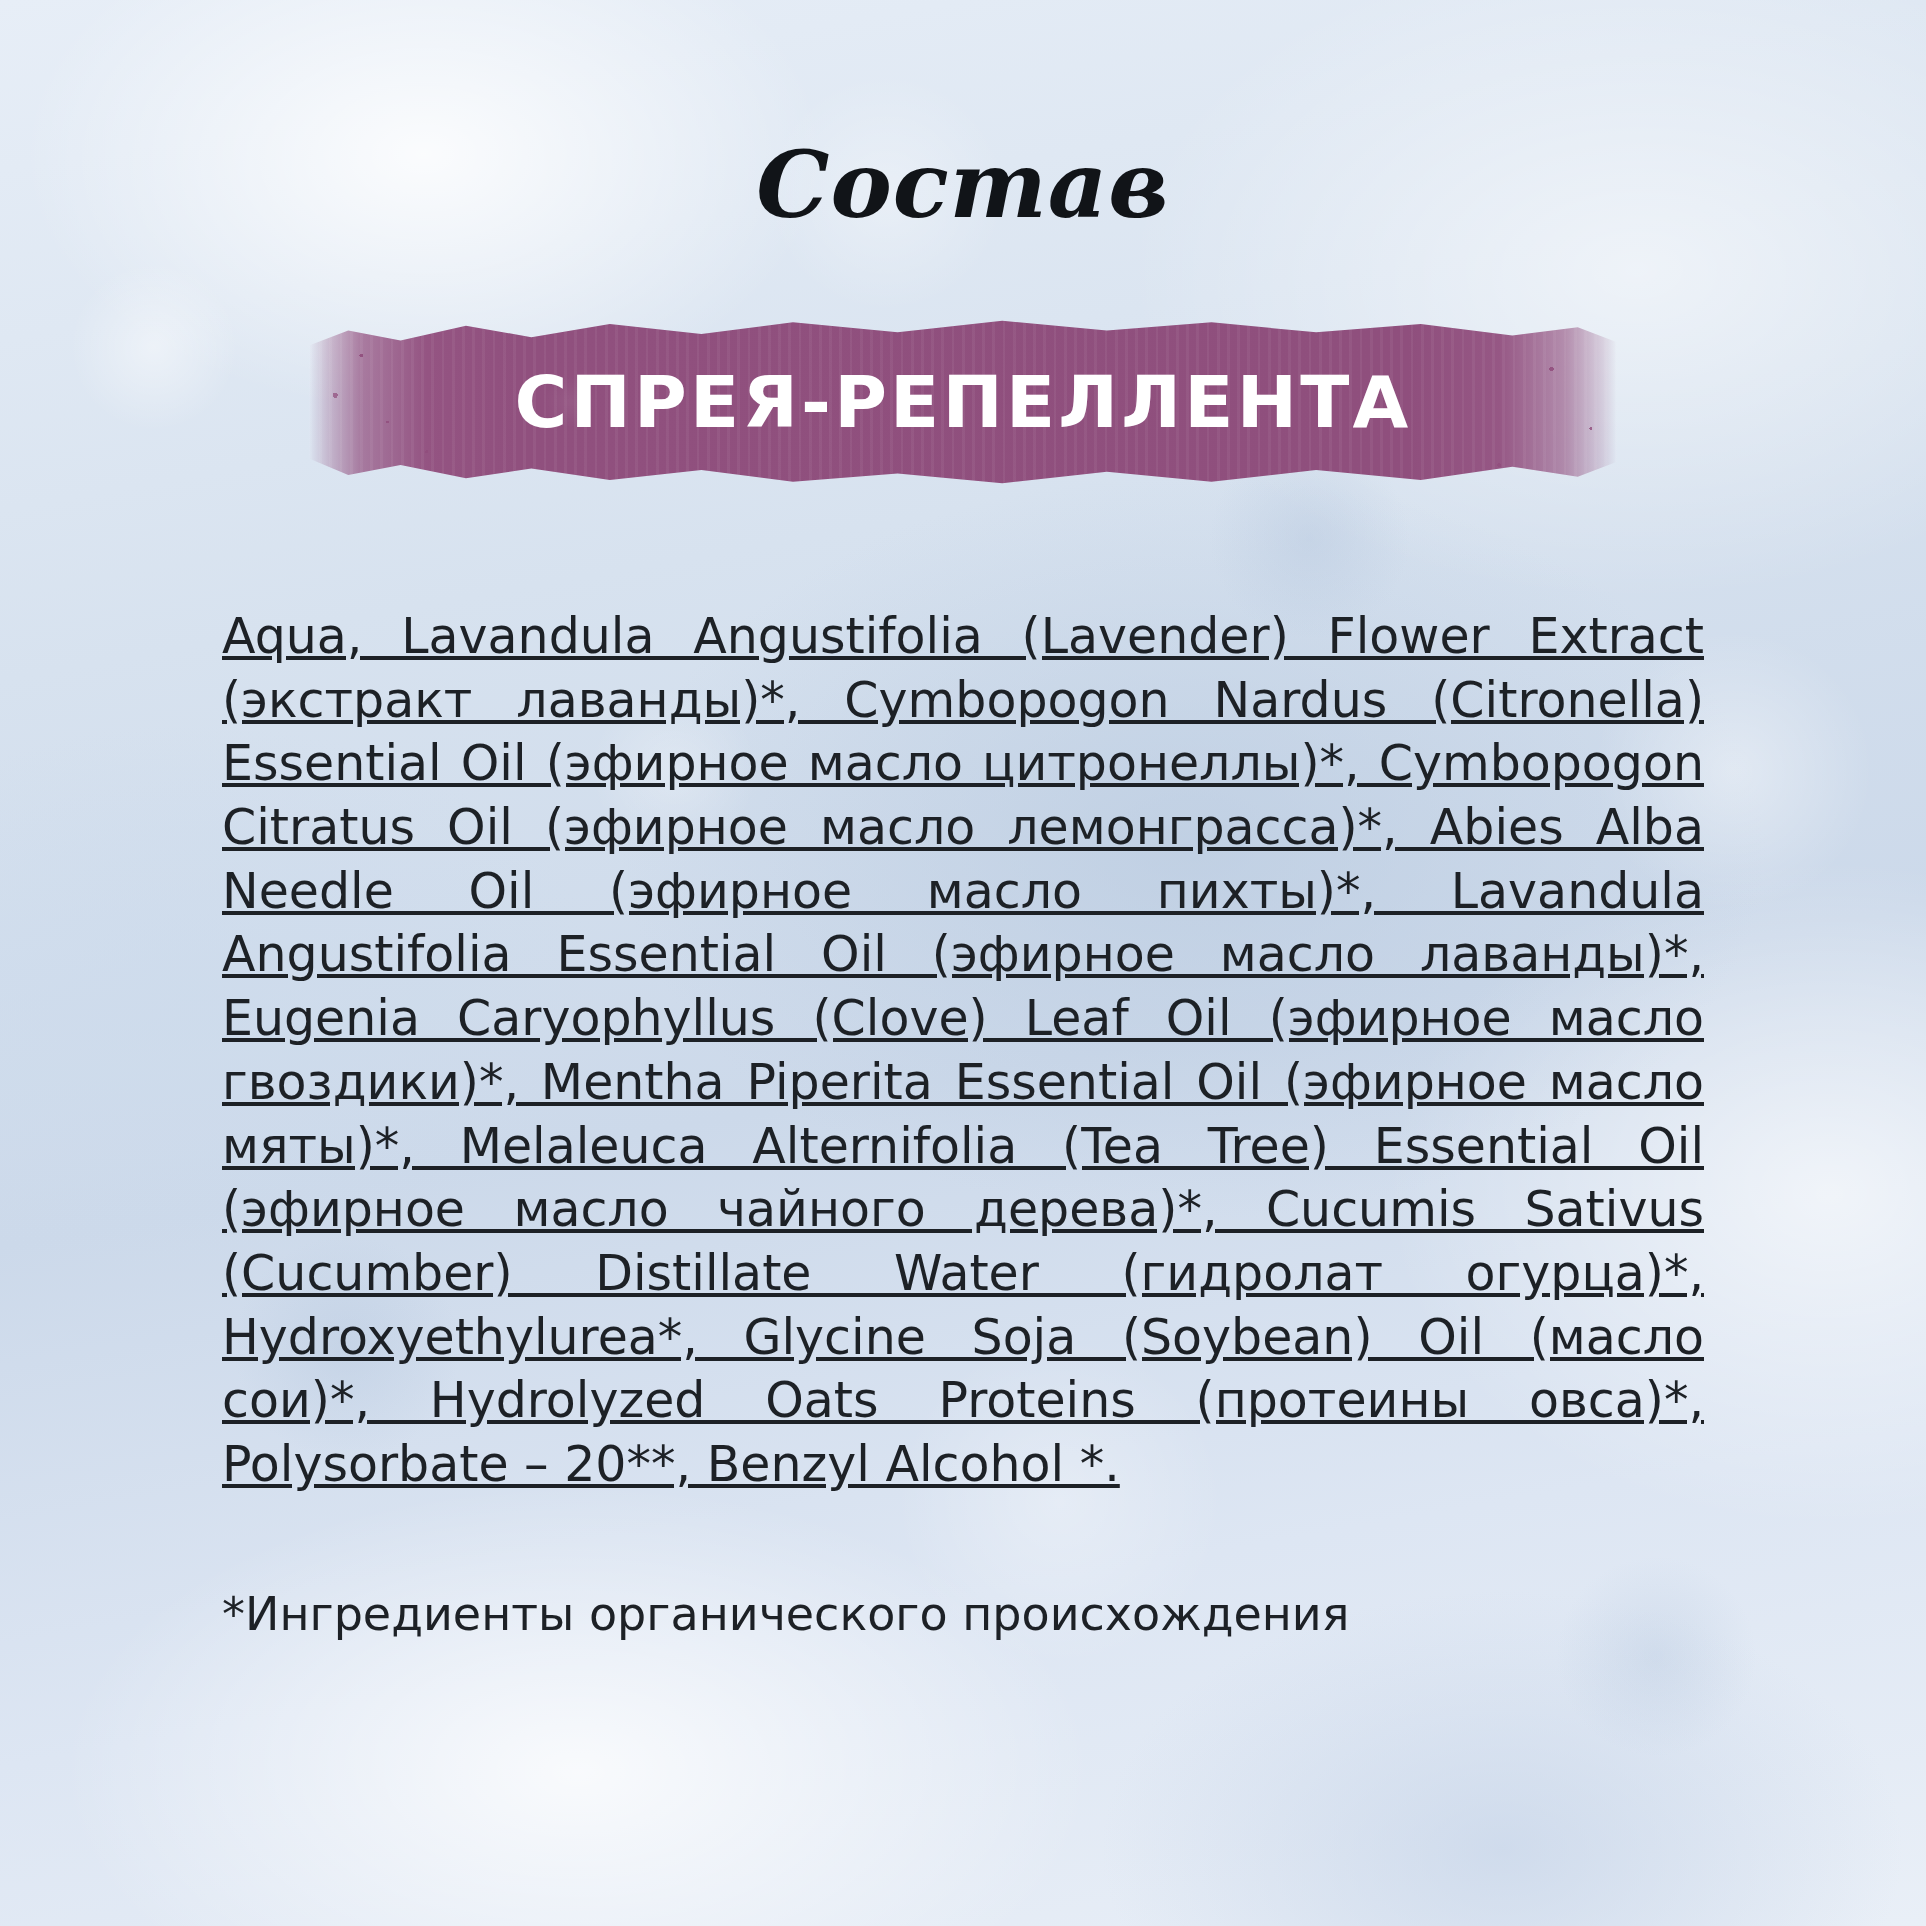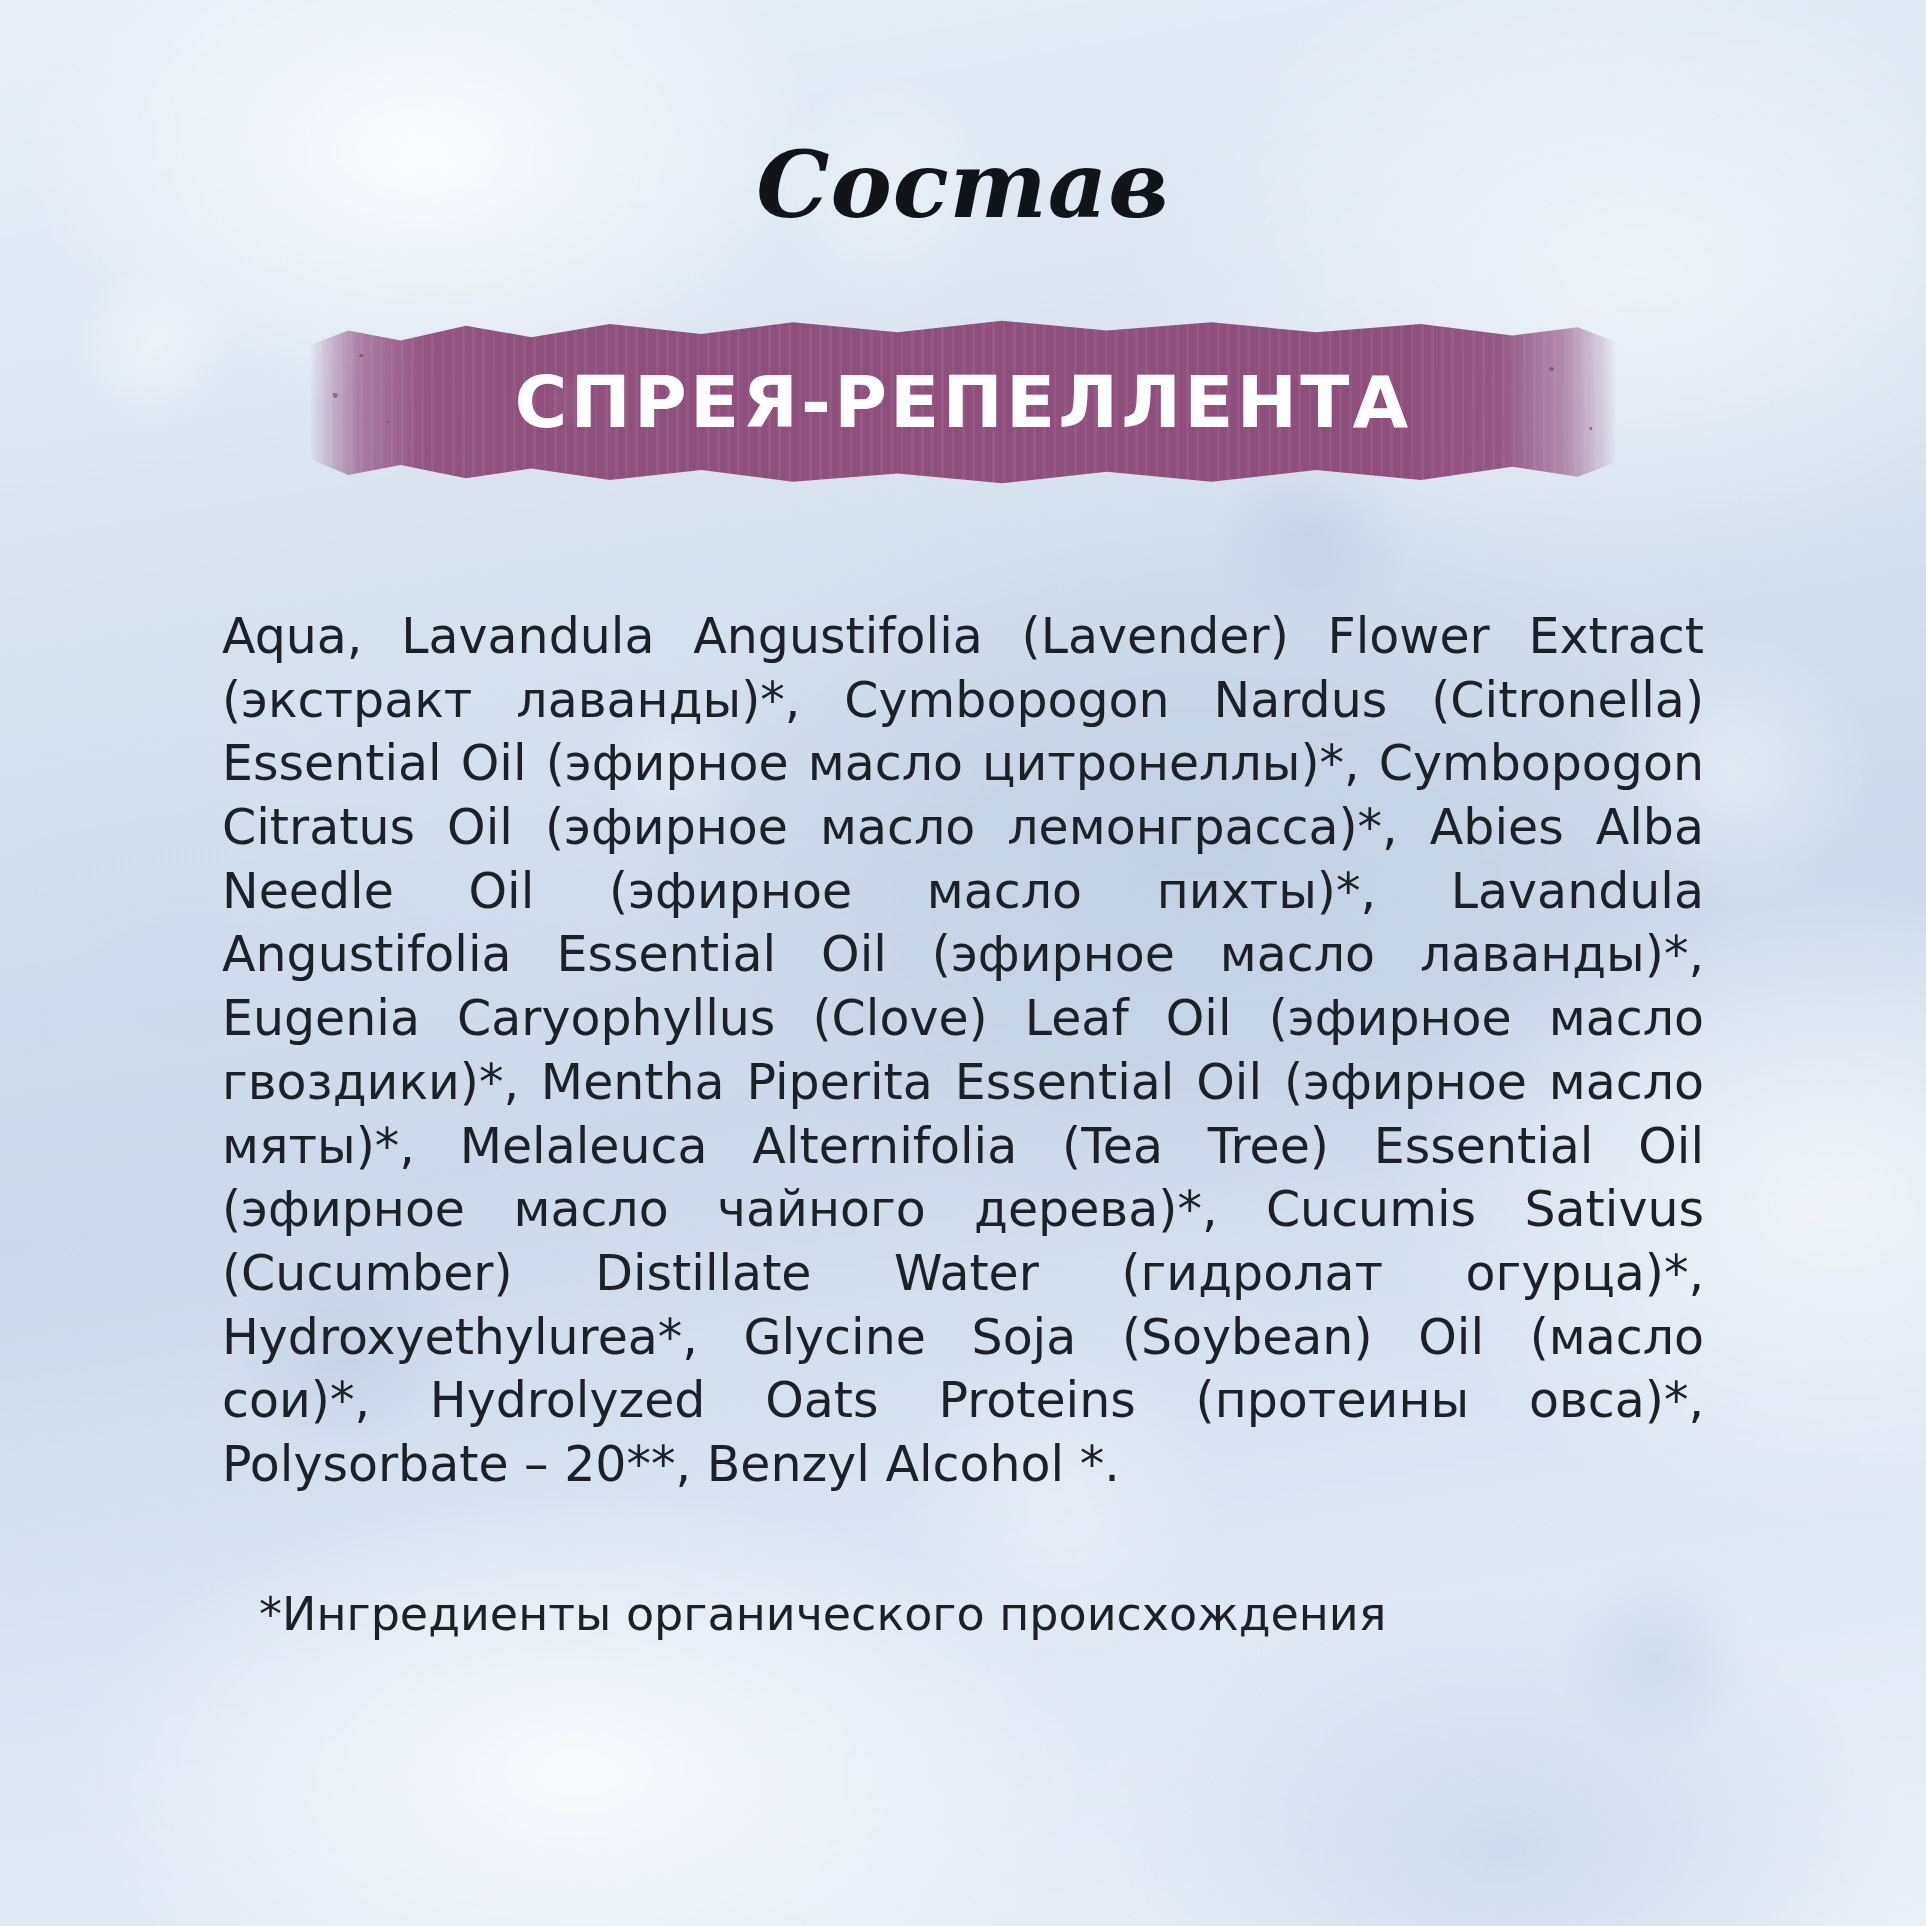--- a/index.html
+++ b/index.html
@@ -128,31 +128,31 @@
   
   .ingredients {
     margin: 120px 222px 16px 222px;
     font-size: 49px;
     line-height: 1.30;
     color: #1d2126;
     text-align: justify;
     text-justify: inter-word;
     font-weight: 400;
     letter-spacing: 0px;
+    text-decoration: underline;
   }
 
   .notes {
     margin: 88px 222px 0 222px;
     font-size: 46px;
     line-height: 1.28;
     color: #1d2126;
   }
   .notes div {
     white-space: pre;
-    margin-left: 37px;
   }
 </style>
 </head>
 <body>
 
 <div class="page">
   <div class="content">
 
     <div class="title">Состав</div>
 

